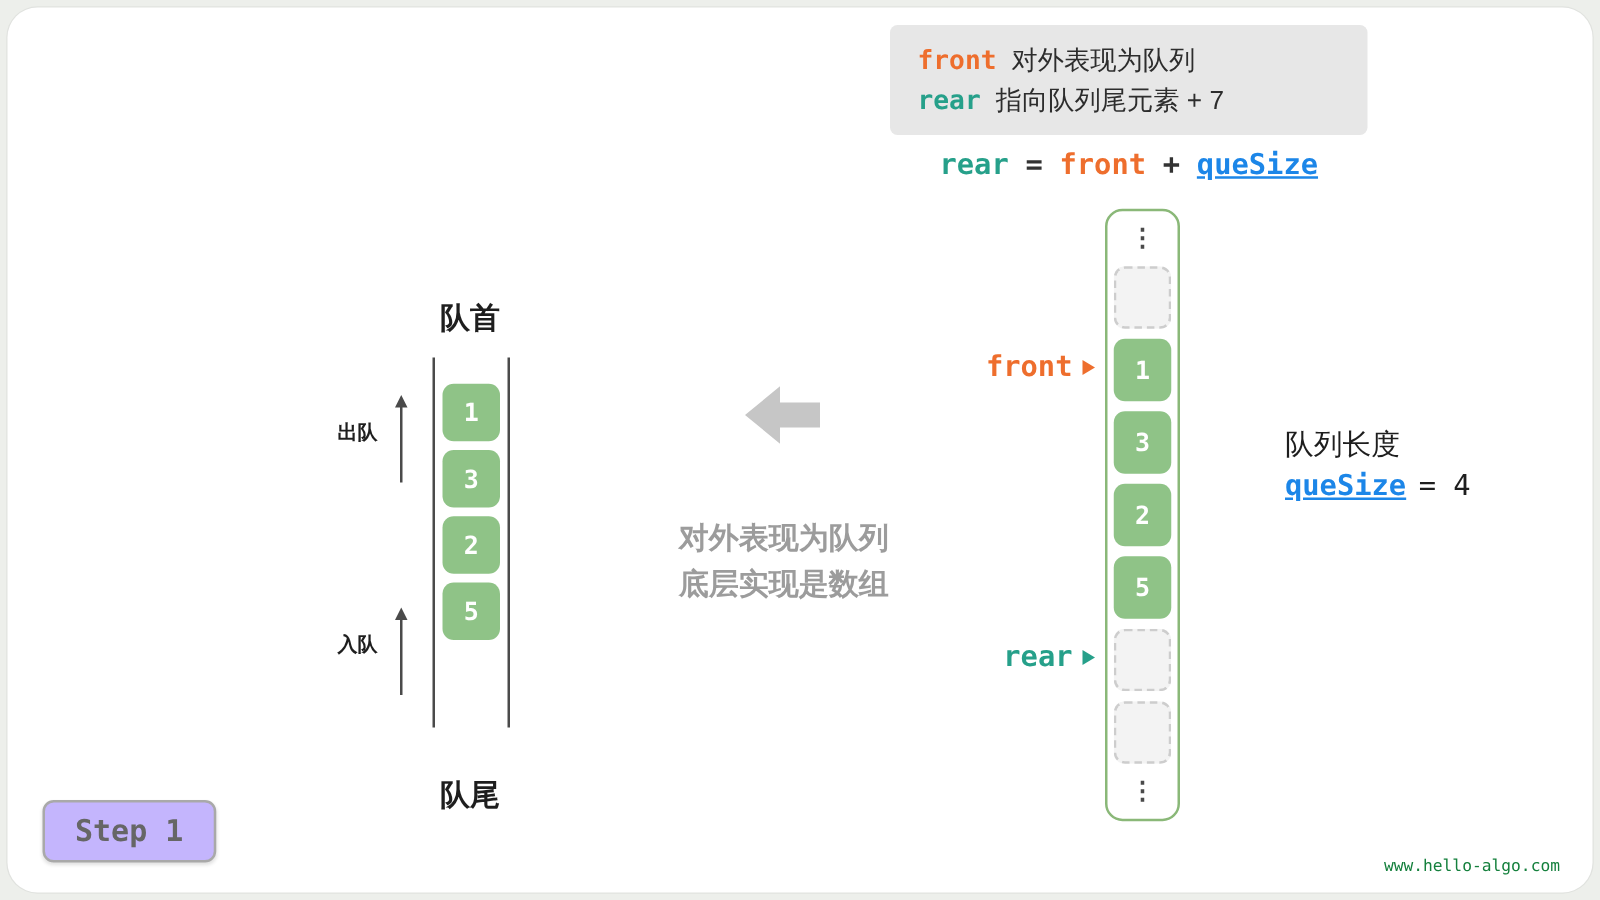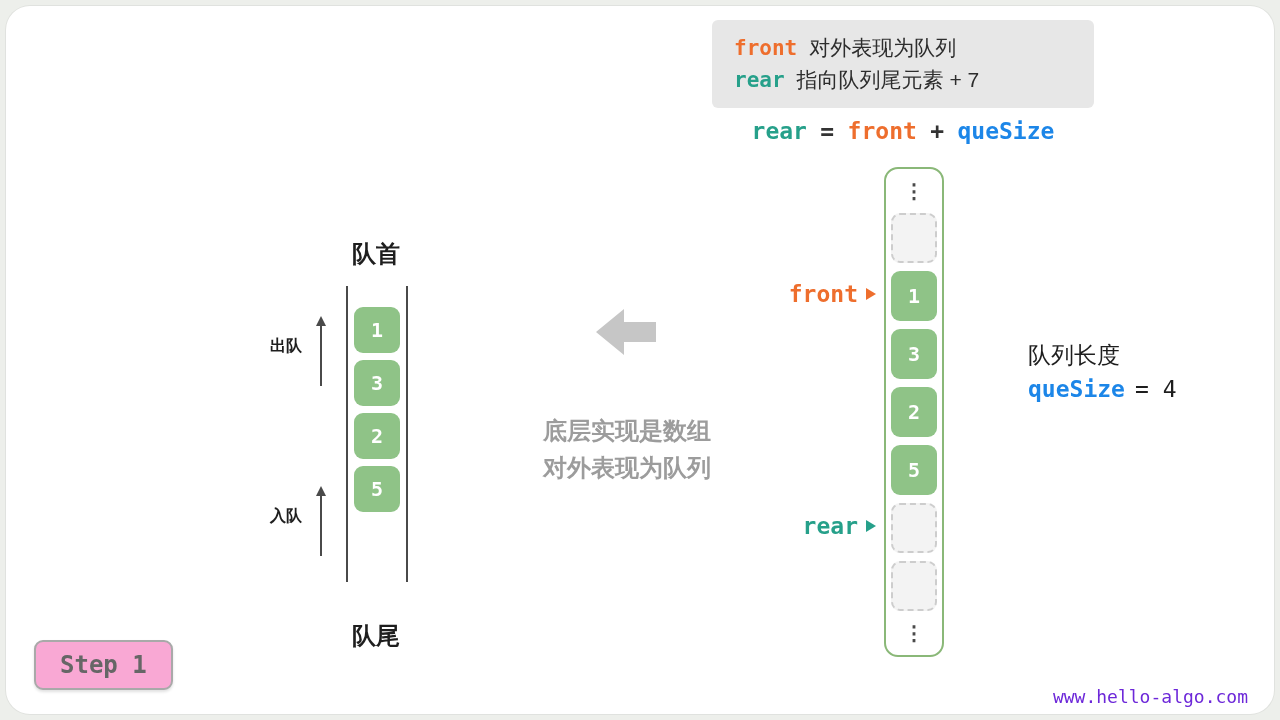--- a/index.html
+++ b/index.html
@@ -4,21 +4,21 @@
 <style>
   * { margin:0; padding:0; box-sizing:border-box; }
   html,body { width:1280px; height:720px; }
   body { background:#edefeb; font-family:"Liberation Sans",sans-serif; position:relative; overflow:hidden; }
   .stage { position:absolute; inset:0; width:1280px; height:720px; }
   .card { position:absolute; inset:6px; background:#ffffff; border-radius:24px; box-shadow:0 0 0 1px rgba(0,0,0,0.05); }
 
   .kw { font-family:"DejaVu Sans Mono",monospace; font-weight:bold; }
   .front-c { color:var(--front-color,#ee6e2d); }
   .rear-c  { color:var(--rear-color,#26a08a); }
-  .blue-c  { color:var(--quesize-color,#1c86e8); }
+  .blue-c  { color:var(--quesize-color,#1c86e8);text-decoration:underline; }
 
   .legend { position:absolute; left:712px; top:20px; width:382px; height:88px; background:#e7e7e7; border-radius:6px; padding:12px 22px; }
   .legend-line { height:32px; display:flex; align-items:center; gap:12px; font-size:21px; color:#2d2d2d; }
   .legend .kw { font-size:21px; }
 
   .formula { position:absolute; left:712px; top:118px; width:382px; text-align:center; font-size:23px; }
   .formula .op { font-family:"DejaVu Sans Mono",monospace; color:#333; margin:0 7px; font-weight:bold; }
 
   .queue-head-label, .queue-tail-label { position:absolute; left:326px; width:100px; text-align:center; font-size:24px; font-weight:bold; color:#1e1e1e;margin-top:12px; }
   .queue-head-label { top:226px; }
@@ -60,25 +60,25 @@
   .pointer .tri { width:0; height:0; border-top:6px solid transparent; border-bottom:6px solid transparent; }
   .front-pointer { top:278px; }
   .front-pointer .tri { border-left:10px solid var(--front-color,#ee6e2d); }
   .rear-pointer { top:510px; }
   .rear-pointer .tri { border-left:10px solid var(--rear-color,#26a08a); }
 
   .len-label { position:absolute; left:1028px; top:340px; font-size:23px; color:#1e1e1e; }
   .quesize-line { position:absolute; left:1028px; top:376px; font-size:23px; display:flex; gap:10px; align-items:center; }
   .quesize-line .val { font-family:"DejaVu Sans Mono",monospace; color:#1e1e1e; }
 
-  .step-badge { position:absolute; left:34px; top:640px; padding:9px 24px; background:#f9a8d4;
+  .step-badge { position:absolute; left:34px; top:640px; padding:9px 24px; background:#c4b5fd;
                 border:2px solid #a9a9a9; border-radius:9px; font-family:"DejaVu Sans Mono",monospace;
                 font-size:24px; font-weight:bold; color:#666; box-shadow:0 2px 3px rgba(0,0,0,0.12); }
   .watermark { position:absolute; right:32px; top:686px; font-family:"DejaVu Sans Mono",monospace;
-               font-size:18px; color:#6d28d9; }
+               font-size:13px; color:#15803d; }
 </style>
 </head>
 <body>
 
 <div class="stage">
   <div class="card"></div>
 
   <div class="legend">
     <div class="legend-line">
       <span class="kw front-c">front</span>
@@ -119,22 +119,22 @@
   <div class="op-label enqueue-label">入队</div>
   <div class="varrow enqueue-arrow">
     <div class="head"></div>
     <div class="shaft"></div>
   </div>
 
   <svg class="big-arrow" viewBox="0 0 60 54">
     <polygon points="0,27 28,4 28,17 60,17 60,37 28,37 28,50"></polygon>
   </svg>
   <div class="center-note">
+    <div>对外表现为队列</div>
     <div>底层实现是数组</div>
-    <div>对外表现为队列</div>
   </div>
 
   <div class="array-box">
     <div class="dots">⋮</div>
     <div class="cell empty"></div>
     <div class="cell full">1</div>
     <div class="cell full">3</div>
     <div class="cell full">2</div>
     <div class="cell full">5</div>
     <div class="cell empty"></div>

